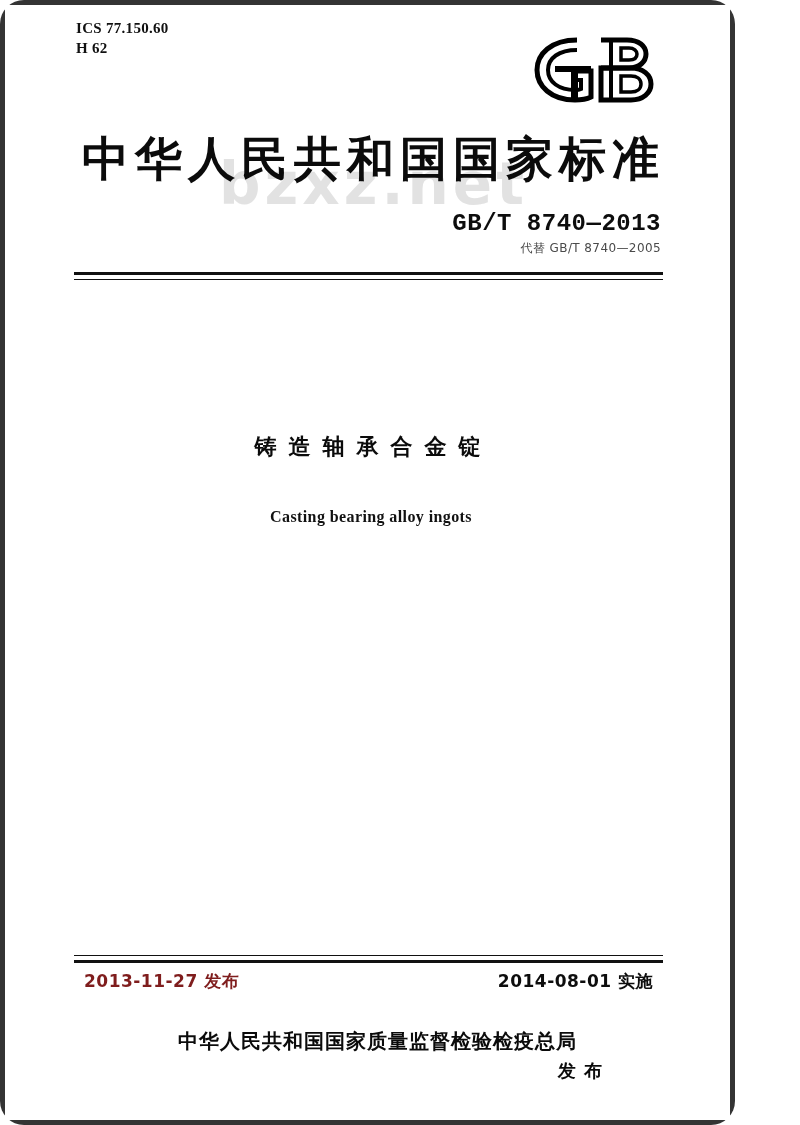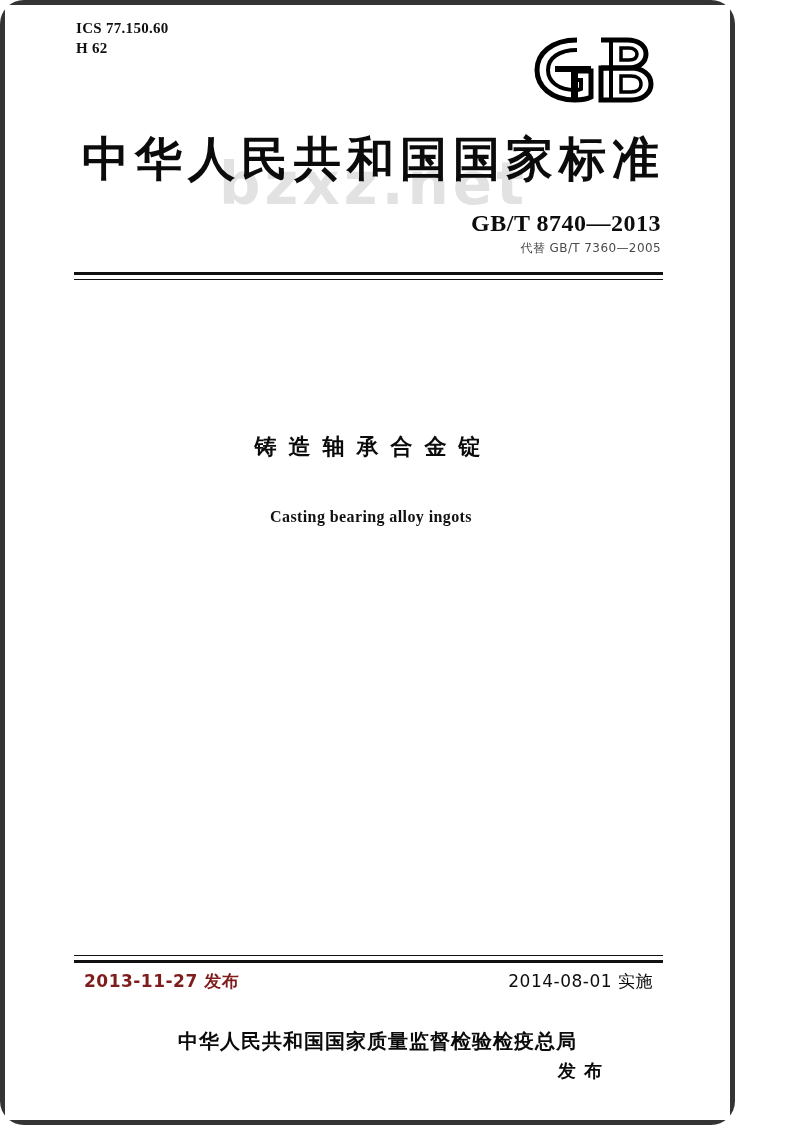--- a/index.html
+++ b/index.html
@@ -77,21 +77,21 @@
   }
 
   
   .std-no {
     position: absolute;
     right: 74px;
     top: 210px;
     text-align: right;
   }
   .std-no .main {
-    font-family: Liberation Serif, serif;
+    font-family: Liberation Mono, monospace;
     font-weight: bold;
     font-size: 24px;
     color: #0d0d0d;
     letter-spacing: 0.5px;
   }
   .std-no .replace {
     margin-top: 3px;
     font-family: "DejaVu Sans", sans-serif;
     font-size: 12px;
     color: #4a4a4a;
@@ -171,21 +171,21 @@
     font-weight: bold;
     font-size: 17px;
     color: #7f1d1d;
     letter-spacing: 0.5px;
   }
   .date-impl {
     position: absolute;
     right: 82px;
     top: 970px;
     font-family: "DejaVu Sans", sans-serif;
-    font-weight: normal;
+    font-weight: bold;
     font-size: 17px;
     color: #0d0d0d;
     letter-spacing: 0.5px;
   }
 
   
   .publisher {
     position: absolute;
     left: 0;
     right: 0;
@@ -262,21 +262,21 @@
       </g>
     </svg>
   </div>
 
   <div class="watermark">bzxz.net</div>
 
   <div class="nat-title">中华人民共和国国家标准</div>
 
   <div class="std-no">
     <div class="main">GB/T 8740—2013</div>
-    <div class="replace">代替 GB/T 7360—2005</div>
+    <div class="replace">代替 GB/T 8740—2005</div>
   </div>
 
   <div class="rule-top"></div>
   <div class="rule-thin"></div>
 
   <div class="doc-title">铸造轴承合金锭</div>
   <div class="doc-title-en">Casting bearing alloy ingots</div>
 
   <div class="rule-bottom-thin"></div>
   <div class="rule-bottom"></div>

